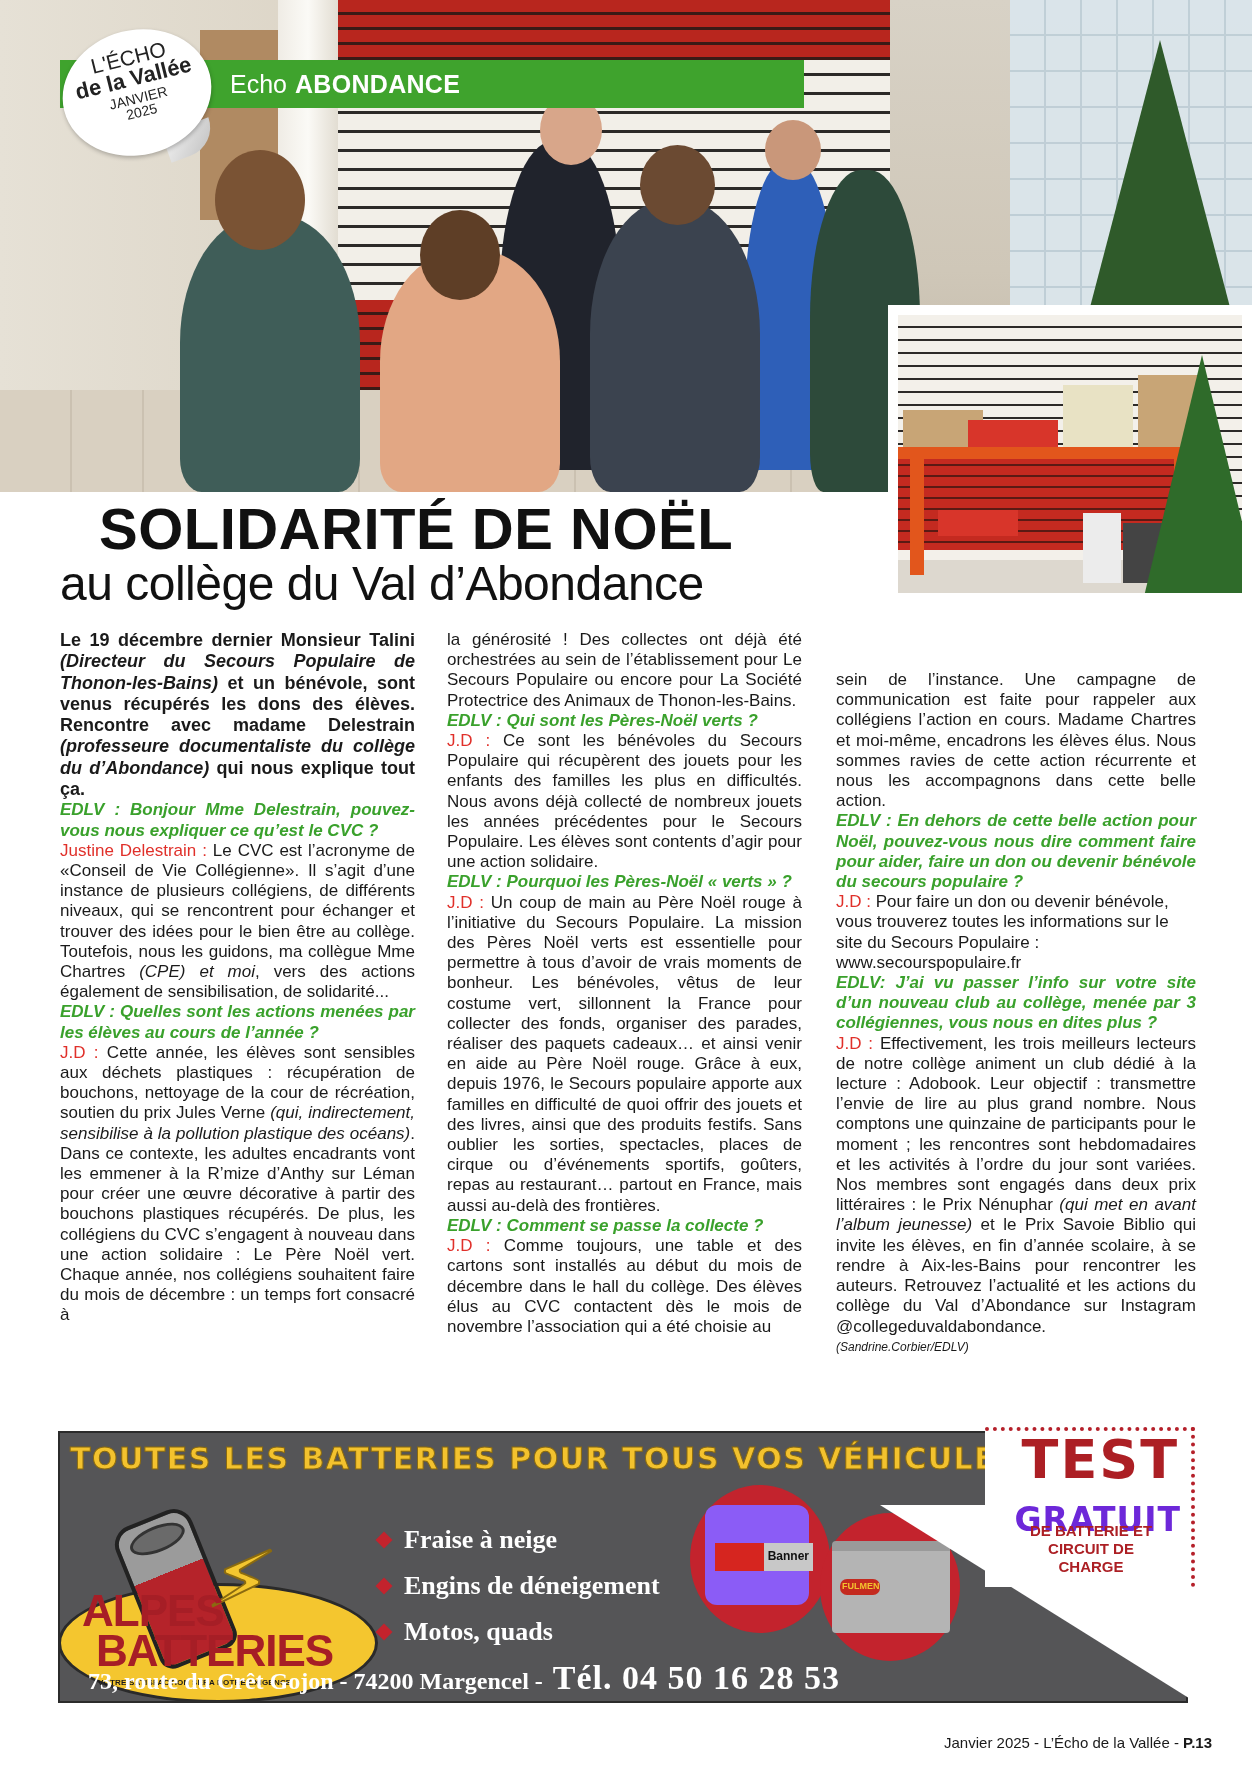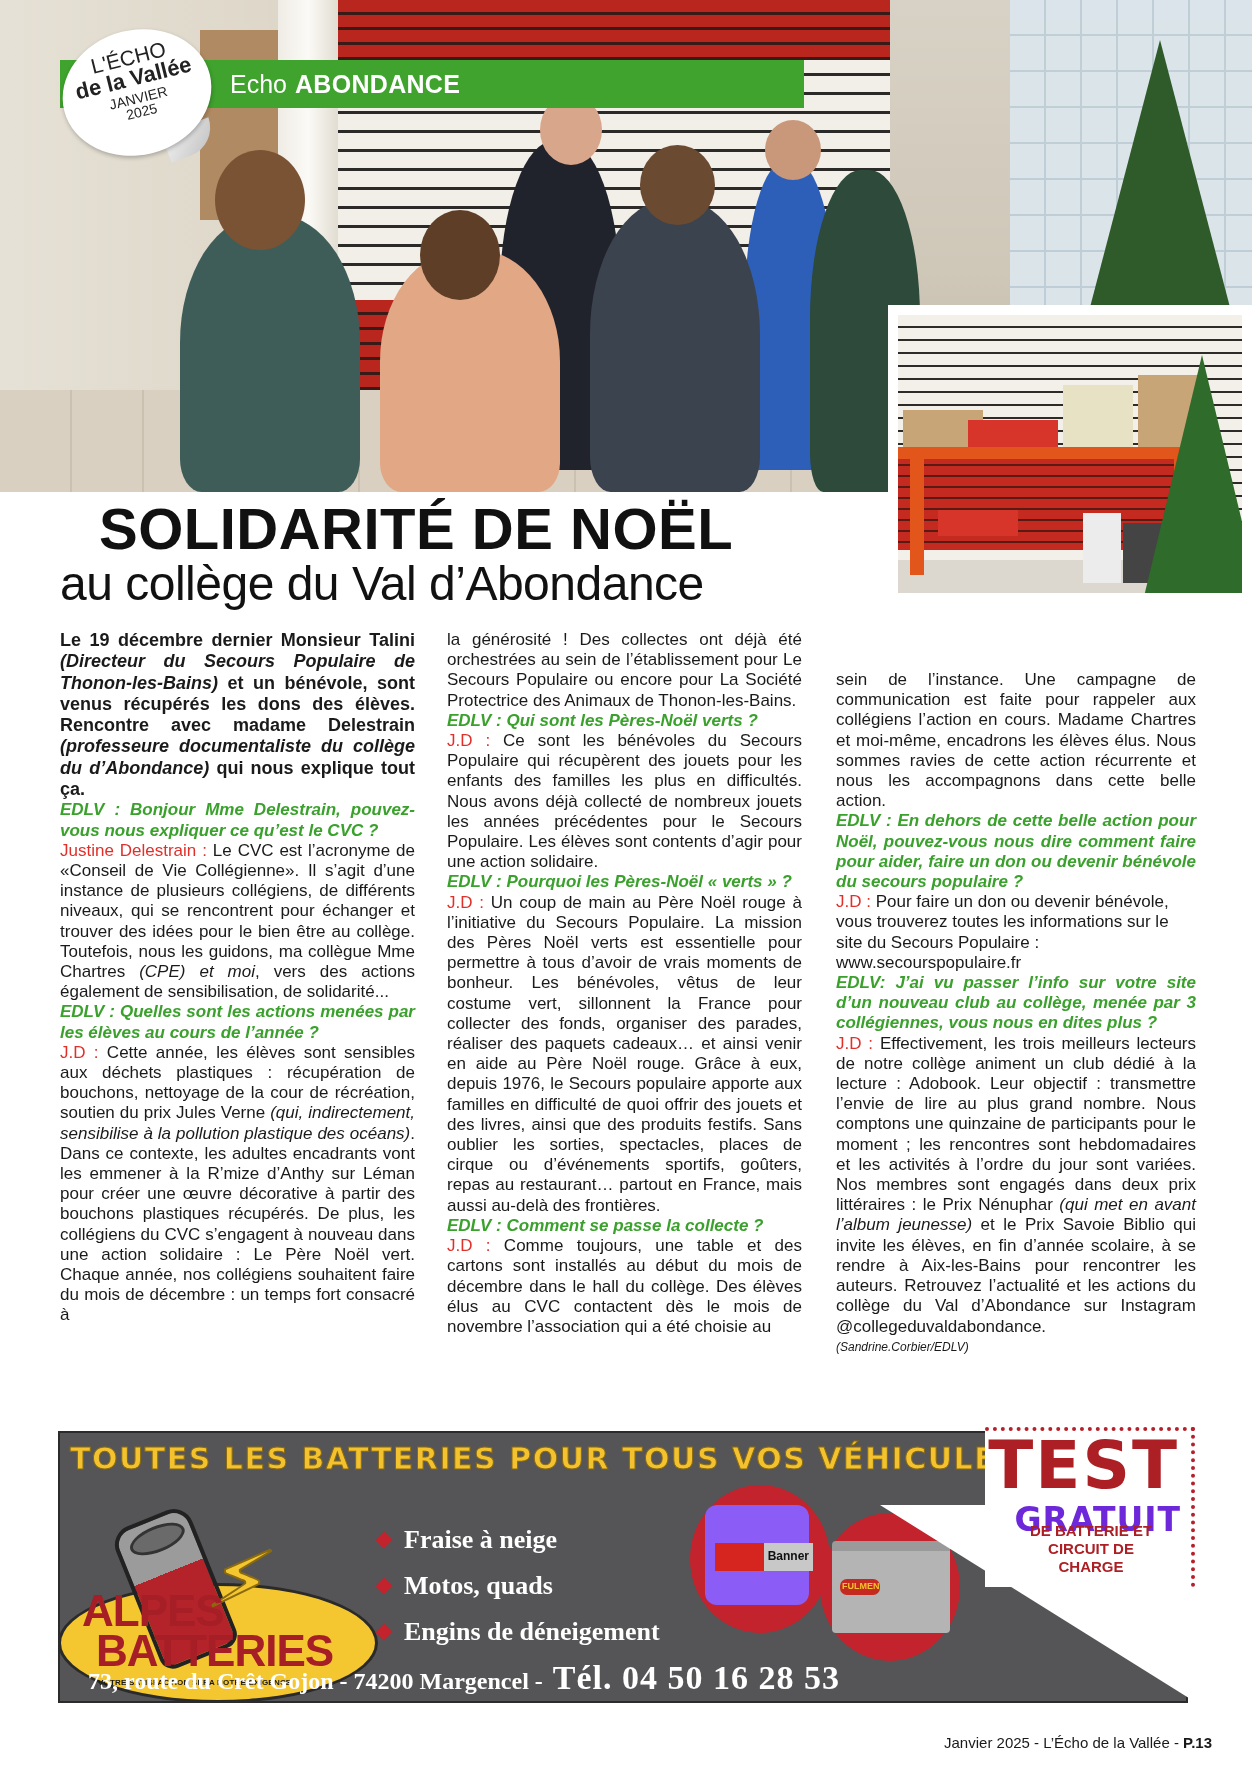--- a/index.html
+++ b/index.html
@@ -164,21 +164,21 @@
 
   .coupon {
     position: absolute; left: 985px; top: 1427px; width: 210px; height: 160px;
     background: #fff; z-index: 3;
     border-right: 4px dotted #b5202a; border-top: 4px dotted #b5202a;
   }
   .coupon-corner {
     position: absolute; left: 880px; top: 1505px; width: 0; height: 0; z-index: 2;
     border-top: 200px solid #ffffff; border-left: 320px solid transparent;
   }
-  .test { position: absolute; right: 12px; top: 2px; font-size: 66px; font-weight: bold; color: #ac1f24;
+  .test { position: absolute; right: 12px; top: 2px; font-size: 54px; font-weight: bold; color: #ac1f24;
     letter-spacing: 2px; font-family: "DejaVu Sans", sans-serif; line-height: 1; }
   .gratuit { position: absolute; right: 10px; top: 72px; font-size: 33px; font-weight: bold; color: #6d28d9;
     letter-spacing: 1px; font-family: "DejaVu Sans", sans-serif; line-height: 1; }
   .coupon-sub { position: absolute; left: 1000px; top: 1522px; width: 182px; z-index: 4;
     text-align: center; color: #ac1f24; font-weight: bold; font-size: 15px; line-height: 18px; }
 
   
   .footer { position: absolute; right: 40px; top: 1734px; font-size: 15px; color: #1a1a1a; }
   .footer b { font-weight: bold; }
 </style>
@@ -280,25 +280,25 @@
   </div>
   <div class="logo-tag">VOTRE SATISFACTION SERA NOTRE EXIGENCE</div>
 
   <ul class="ad-list">
     <li>
         <span class="dia"></span>
         <span>Fraise à neige</span>
       </li>
     <li>
         <span class="dia"></span>
-        <span>Motos, quads</span>
+        <span>Engins de déneigement</span>
       </li>
     <li>
         <span class="dia"></span>
-        <span>Engins de déneigement</span>
+        <span>Motos, quads</span>
       </li>
   </ul>
 
   <div class="prod-circle pc1"></div>
   <div class="prod-circle pc2"></div>
   <div class="batt1">
       <div class="lbl">Banner</div>
     </div>
   <div class="batt2">
       <div class="lbl">FULMEN</div>

